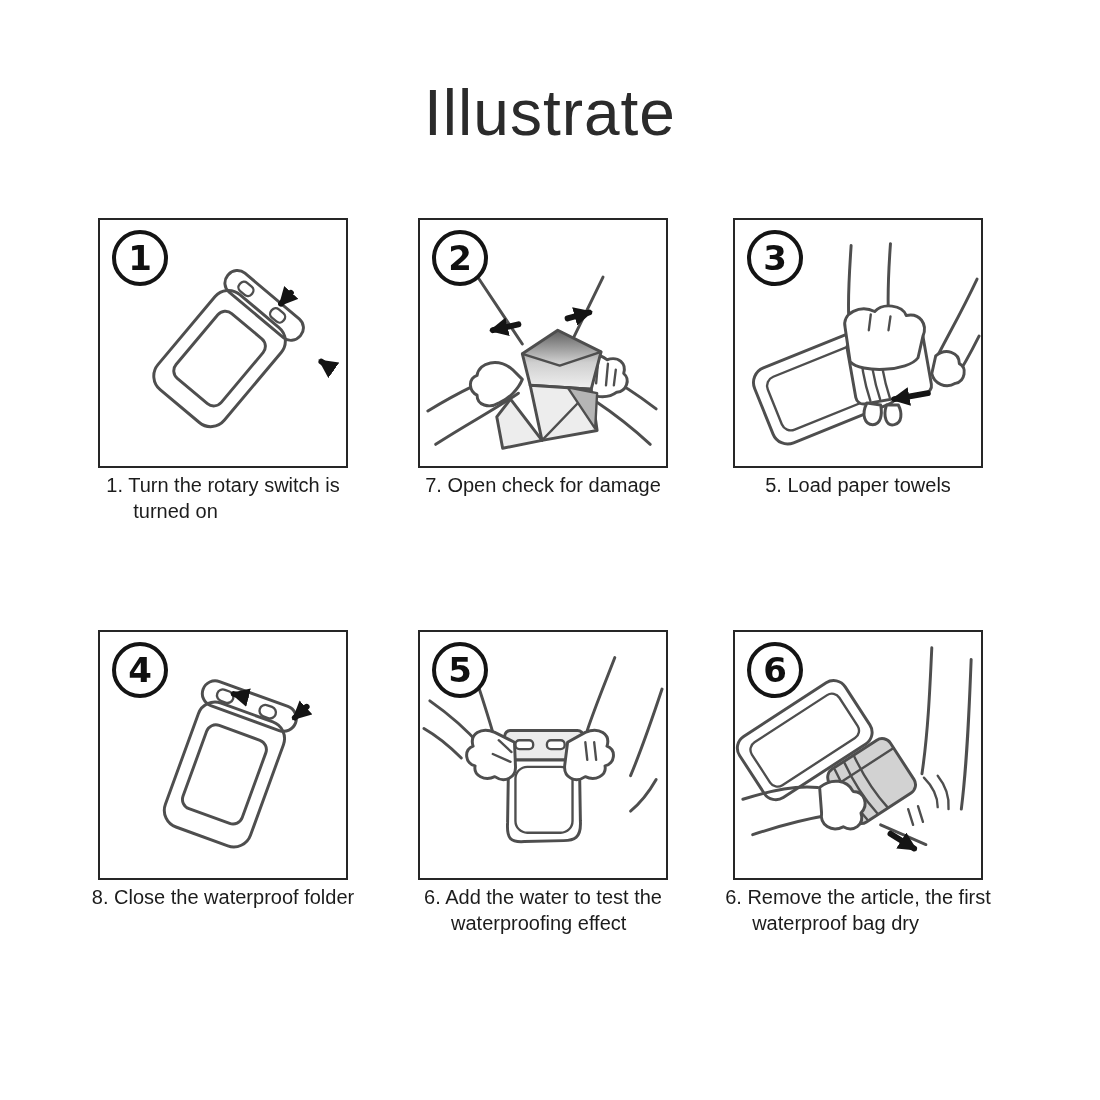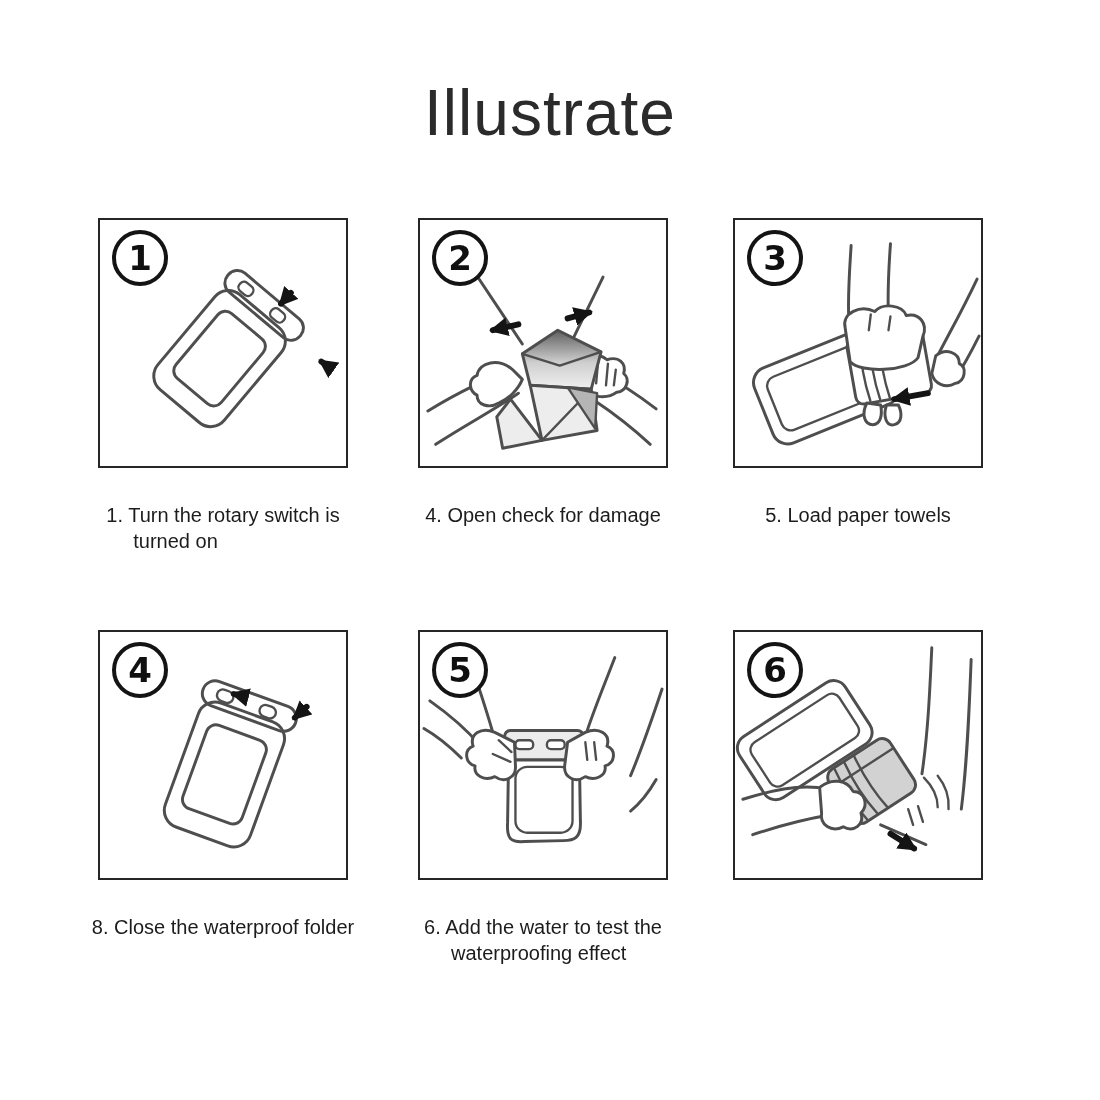--- a/index.html
+++ b/index.html
@@ -20,21 +20,21 @@
   .fig path,.fig rect{stroke:#4e4e4e;stroke-width:3;fill:none;stroke-linecap:round;stroke-linejoin:round;}
   .fig .thin{stroke-width:2.4;}
   .fig .hand{fill:#ffffff;}
   .fig .face{fill:#ededed;}
   .fig .dark{fill:#b5b5b5;stroke-width:2.4;}
   .fig .shade{fill:#d2d2d2;}
   .fig .slot{fill:#ffffff;}
   .fig .clasp{fill:#ececec;}
   .fig .open{fill:url(#gradOpen);}
   .fig .arr{stroke:#141414;stroke-width:6;marker-end:url(#ah);fill:none;}
-  .cap-wrap{position:absolute;top:284px;left:50%;transform:translateX(-50%);
+  .cap-wrap{position:absolute;top:254px;left:50%;transform:translateX(-50%);
             width:340px;text-align:center;}
   .cap{display:inline-block;margin:0;text-align:left;white-space:pre-line;
        padding-left:27px;text-indent:-27px;font-size:20px;line-height:1.32;color:#1c1c1c;
        font-family:"Liberation Sans",sans-serif;}
 </style>
 </head>
 <body>
 
 <div class="page">
 
@@ -97,21 +97,21 @@
         <path class="thin" d="M104,136 L142,148 L184,134"></path>
         <path class="face" d="M112,168 L174,172 L180,214 L124,224 Z"></path>
         <path class="thin" d="M124,224 L172,174"></path>
         <path class="dark" d="M150,170 L180,176 L178,212 Z"></path>
         <path class="face" d="M92,182 L124,224 L84,232 L78,200 Z"></path>
         <path class="arr" d="M100,106 L74,112"></path>
         <path class="arr" d="M150,100 L172,94"></path>
       </svg>
     </div>
     <div class="cap-wrap">
-      <p class="cap">4. Open check for damage</p>
+      <p class="cap">7. Open check for damage</p>
     </div>
   </section>
 
   <section class="cell c3 r1">
     <div class="panel">
       <div class="badge">
         <span>3</span>
       </div>
       <svg class="fig" viewBox="0 0 250 250">
         <g transform="rotate(-22 92 168)">
@@ -218,15 +218,19 @@
         <path d="M200,16 C198,60 196,104 190,144"></path>
         <path d="M240,28 C238,80 236,132 230,180"></path>
         <path class="thin" d="M192,148 C200,156 206,166 206,178"></path>
         <path class="thin" d="M206,146 C214,156 218,168 217,180"></path>
         <path class="thin" d="M176,180 L181,196"></path>
         <path class="thin" d="M186,177 L191,193"></path>
         <path d="M148,196 L194,216"></path>
         <path class="arr" d="M158,205 L182,220"></path>
       </svg>
     </div>
+    <div class="cap-wrap">
+      <p class="cap">6. Remove the article, the first
+waterproof bag dry</p>
+    </div>
   </section>
 
 </div>
 
 </body></html>

